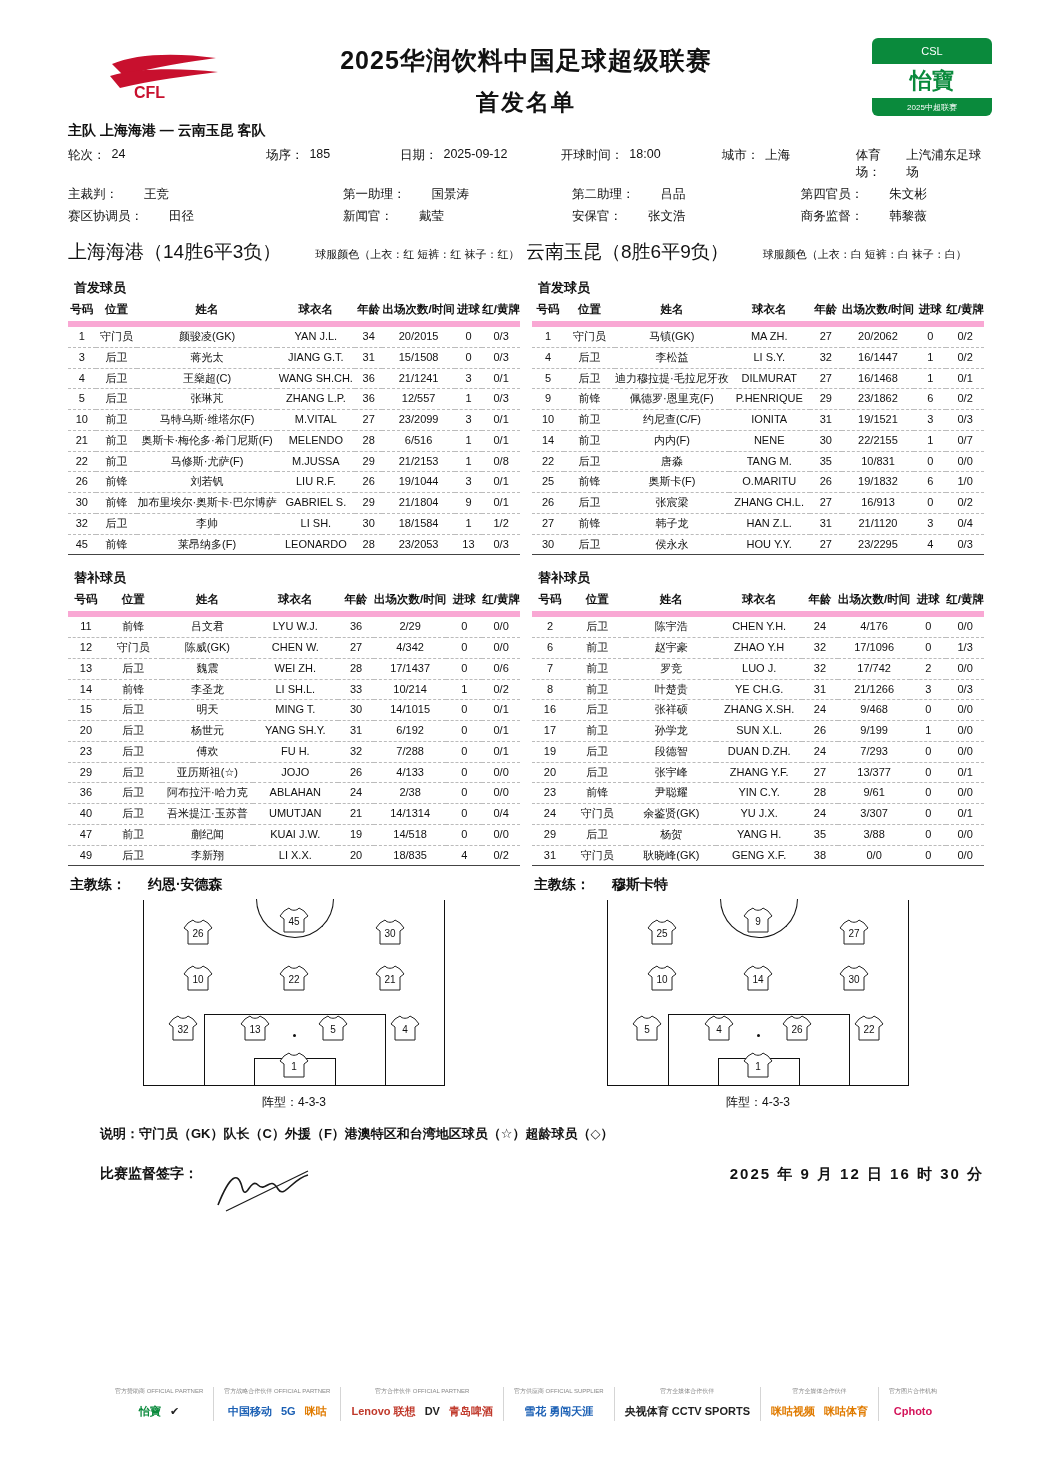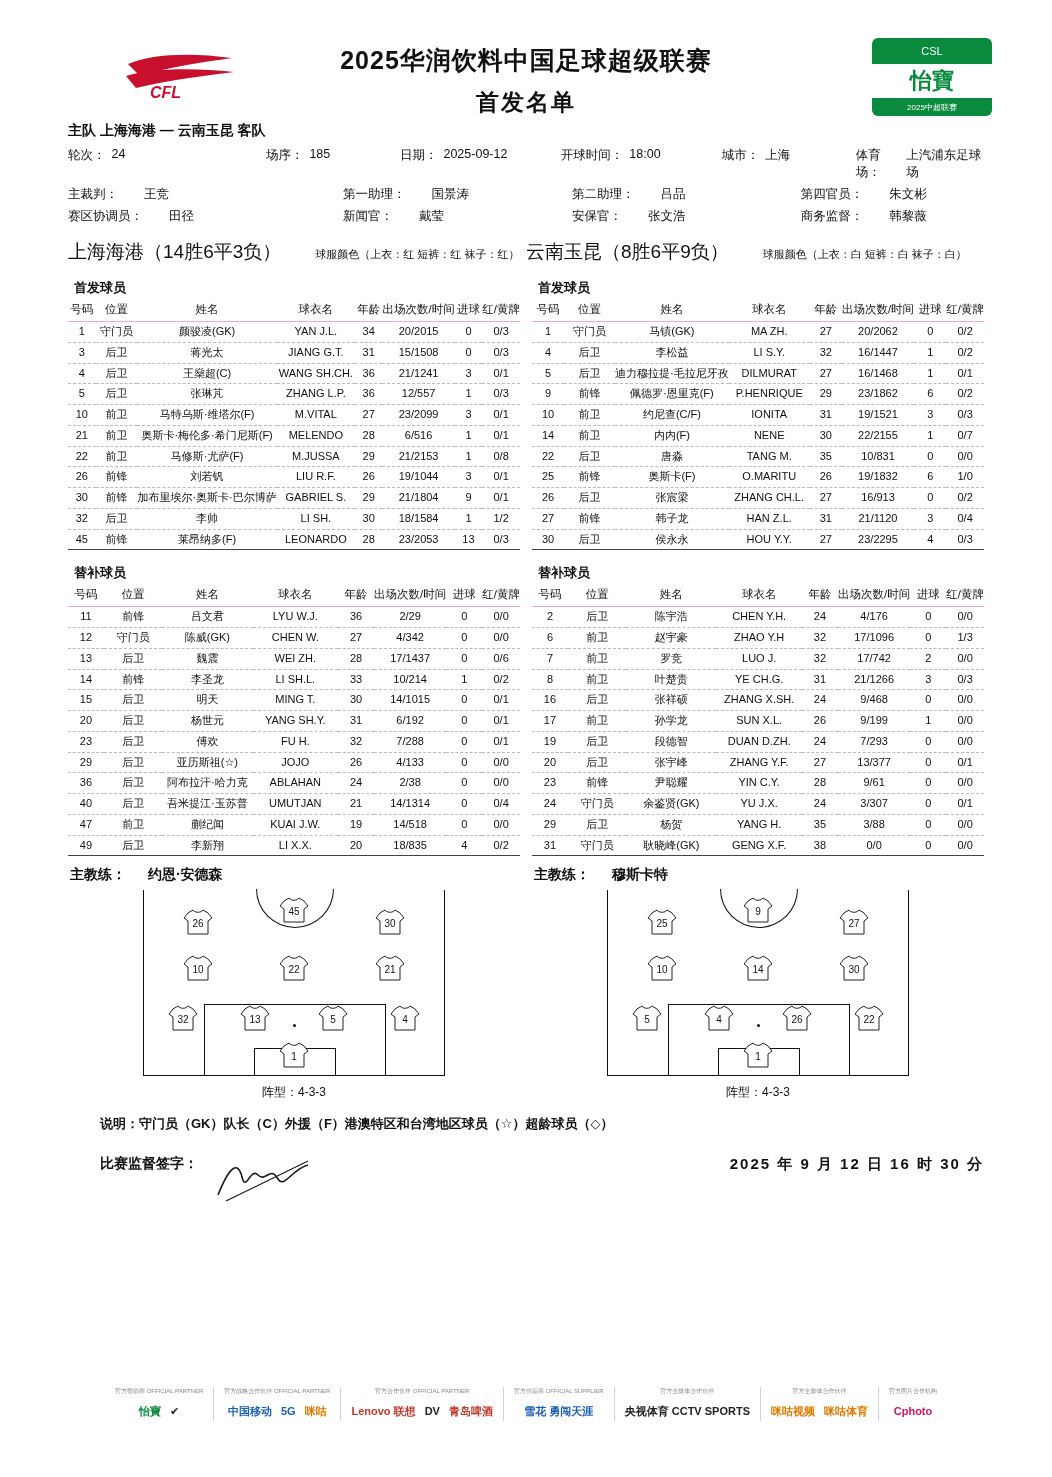--- a/index.html
+++ b/index.html
@@ -8,21 +8,21 @@
     background:#ffffff;
     font-family:"Liberation Sans","DejaVu Sans",sans-serif;
     color:#111;
     position:relative;
     overflow:hidden;
   }
   .sheet { position:relative; width:1052px; height:1477px; }
 
   
   .header { position:relative; height:118px; }
-  .cfl-logo { position:absolute; left:120px; top:50px; width:120px; height:52px;font-style:italic; }
+  .cfl-logo { position:absolute; left:104px; top:50px; width:120px; height:52px; }
   .title-block { position:absolute; left:0; right:0; top:44px; text-align:center; }
   .title-main { font-size:25px; font-weight:bold; letter-spacing:1px; }
   .title-sub { font-size:23px; font-weight:bold; margin-top:10px; letter-spacing:2px; }
   .sponsor-logo { position:absolute; right:60px; top:38px; width:120px; height:78px;
                   border-radius:6px; overflow:hidden; }
   .sp-top { height:26px; background:#0a8a3c; color:#fff; font-size:11px;
             display:flex; align-items:center; justify-content:center; gap:4px; }
   .sp-mid { height:34px; background:#ffffff; color:#0a8a3c; font-size:22px; font-weight:bold;
             display:flex; align-items:center; justify-content:center; }
   .sp-bot { height:18px; background:#0a8a3c; color:#fff; font-size:8px;
@@ -44,22 +44,22 @@
   .teamhdr { display:flex; margin:14px 68px 0 68px; }
   .teamhdr .half { width:50%; display:flex; align-items:baseline; }
   .team-name { font-weight:normal; font-size:19px; }
   .kit { margin-left:34px; font-size:11px; }
 
   
   .rosters { display:flex; margin:10px 62px 0 62px; }
   .col { width:50%; padding:0 6px; box-sizing:border-box; }
   .sect-title { font-weight:bold; font-size:13px; margin:4px 0 3px 6px; }
   table.roster { width:100%; border-collapse:collapse; font-size:11px; }
-  table.roster th { font-weight:normal; font-size:11.5px; padding:2px 0 4px 0;
-                    border-bottom:1px solid #f9a8d4; text-align:center; white-space:nowrap; }
+  table.roster th { font-weight:bold; font-size:11.5px; padding:2px 0 4px 0;
+                    border-bottom:6px solid #f9a8d4; text-align:center; white-space:nowrap; }
   table.roster td { padding:3px 0; text-align:center;
                     border-bottom:1px dashed #bbb; white-space:nowrap; line-height:1.25; }
   table.roster tr:last-child td { border-bottom:1px solid #444; }
   .c-num   { width:8%; }
   .c-pos   { width:13%; }
   .c-name  { width:20%; }
   .c-shirt { width:19%; }
   .c-age   { width:8%; }
   .c-apps  { width:16%; }
   .c-goal  { width:8%; }

